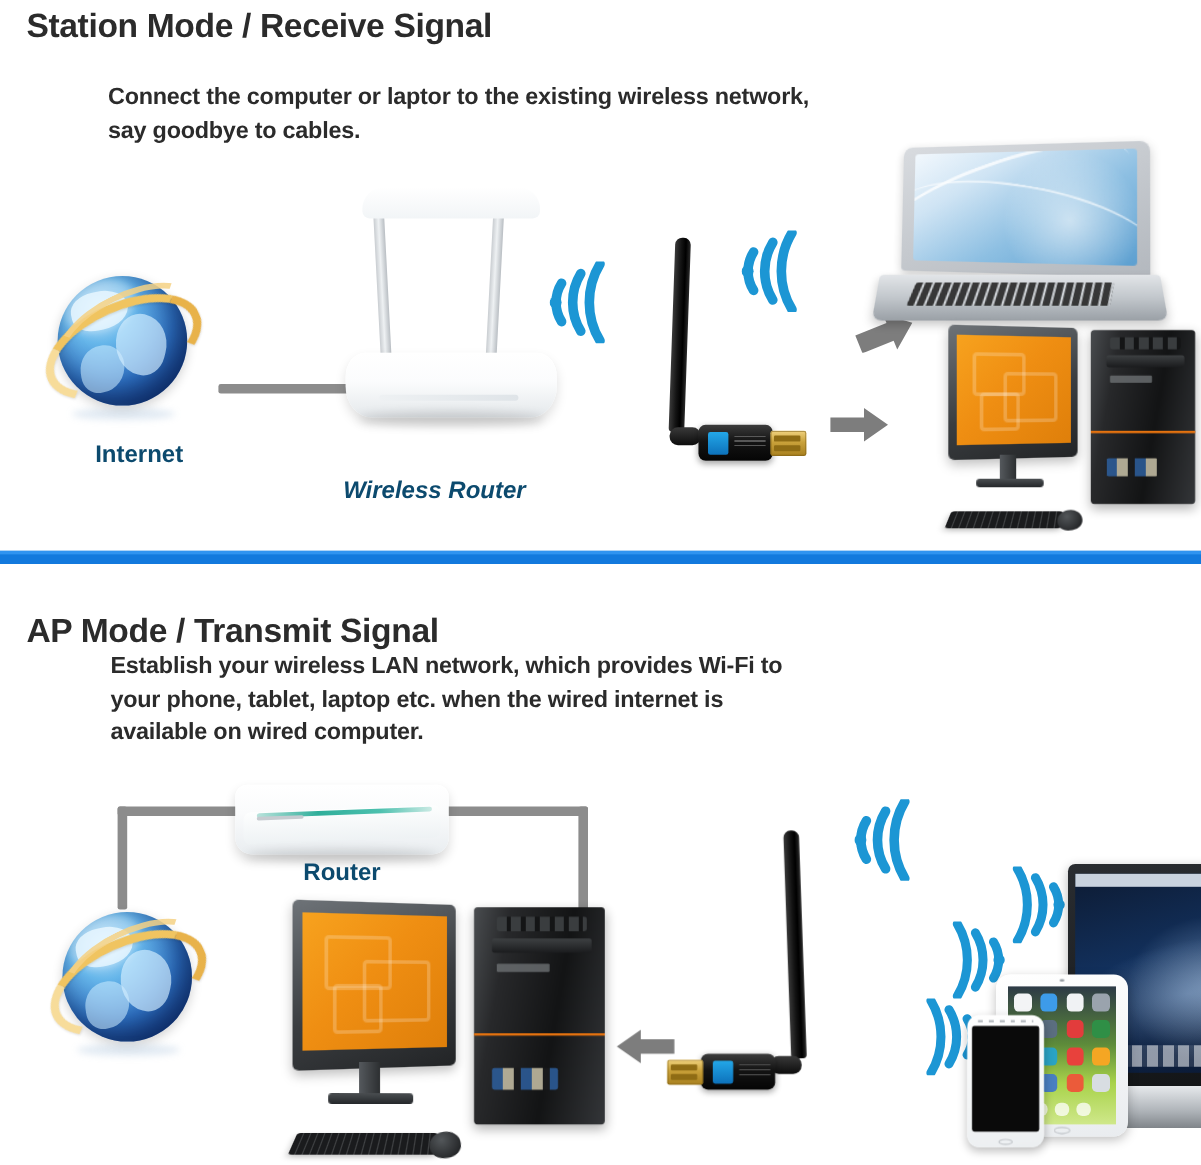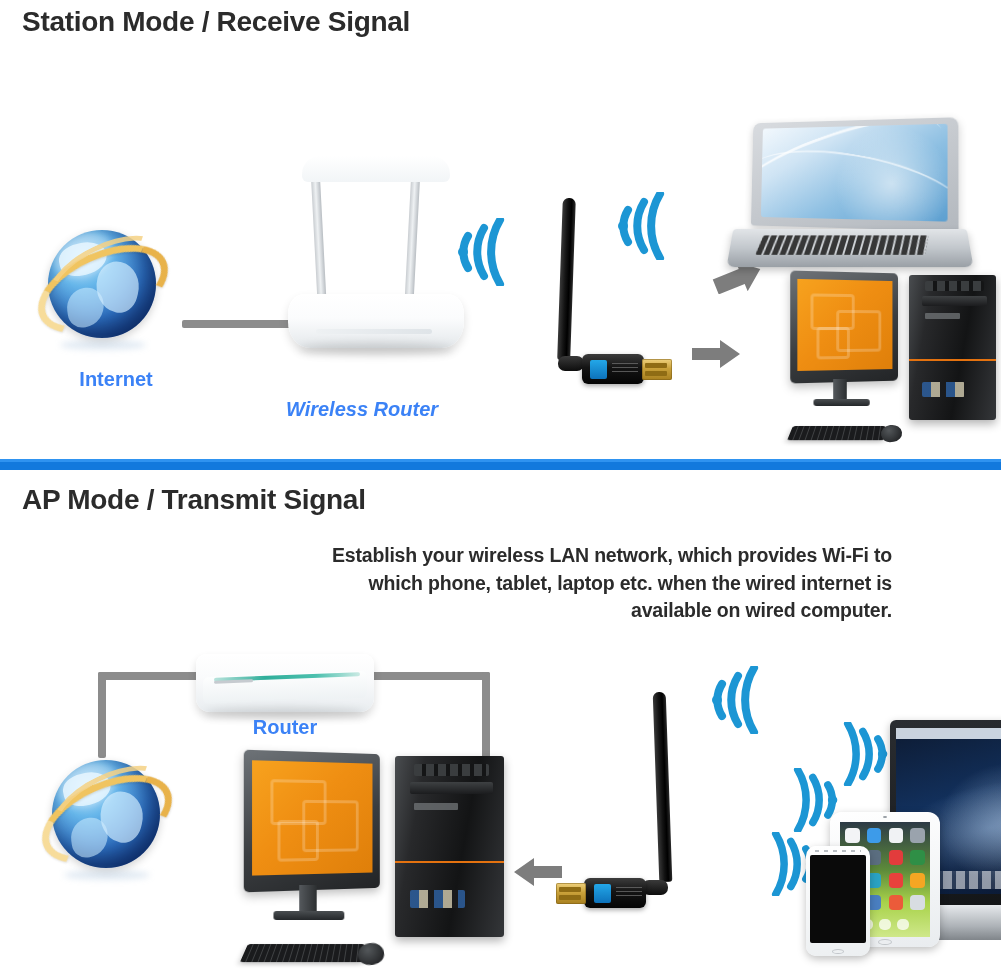--- a/index.html
+++ b/index.html
@@ -35,21 +35,21 @@
     left: 0; width: 1001px; height: 11px;
     background: #1279dd;
   }
   .divider .hi { width:100%; height:3px; background:#2f93f0; }
 
   
   .dev-label {
     position: absolute;
     font-size: 20px;
     font-weight: bold;
-    color: #3b82f6;
+    color: #0c4a6e;
     white-space: nowrap;
     text-align: center;
   }
 
   
   .globe { position: absolute; }
   .globe .ball {
     position: absolute; left: 14px; top: 8px;
     width: 108px; height: 108px; border-radius: 50%;
     background:
@@ -421,20 +421,24 @@
     border:1.4px solid #c3c7cb; border-radius:50%;
   }
 </style>
 </head>
 <body>
 
 <div class="page">
 
   <h1 class="section-title" style="left:22px; top:6px;">Station Mode / Receive Signal</h1>
 
+  <p class="section-body" style="left:90px; top:68px; width:800px;">
+    <span>Connect the computer or laptor to the existing wireless network,</span><br>
+    <span>say goodbye to cables.</span>
+  </p>
 
   <div class="globe" style="left:34px; top:222px; width:160px; height:140px;">
     <div class="ball">
       <div class="cont2"></div>
     </div>
     <div class="gloss"></div>
     <div class="ring"></div>
     <div class="ring2"></div>
     <div class="shadow"></div>
   </div>
@@ -526,25 +530,25 @@
       <div class="badges"></div>
     </div>
     <div class="kbd"></div>
     <div class="mouse"></div>
   </div>
 
   <div class="divider" style="top:459px;">
     <div class="hi"></div>
   </div>
 
-  <h1 class="section-title" style="left:22px; top:484px;">AP Mode / Transmit Signal</h1>
-
-  <p class="section-body" style="left:92px; top:542px; width:800px;text-align:right;">
+  <h1 class="section-title" style="left:22px; top:510px;">AP Mode / Transmit Signal</h1>
+
+  <p class="section-body" style="left:92px; top:542px; width:800px;">
     <span>Establish your wireless LAN network, which provides Wi-Fi to</span><br>
-    <span>which phone, tablet, laptop etc. when the wired internet is</span><br>
+    <span>your phone, tablet, laptop etc. when the wired internet is</span><br>
     <span>available on wired computer.</span>
   </p>
 
   <div class="cable" style="left:98px; top:672px; width:8px; height:86px; border-radius:2px;"></div>
   <div class="cable" style="left:98px; top:672px; width:110px; height:8px; border-radius:2px;"></div>
   <div class="cable" style="left:370px; top:672px; width:120px; height:8px; border-radius:2px;"></div>
   <div class="cable" style="left:482px; top:672px; width:8px; height:90px; border-radius:2px;"></div>
 
   <div class="modem" style="left:196px; top:654px; width:178px; height:58px;">
     <div class="case">

